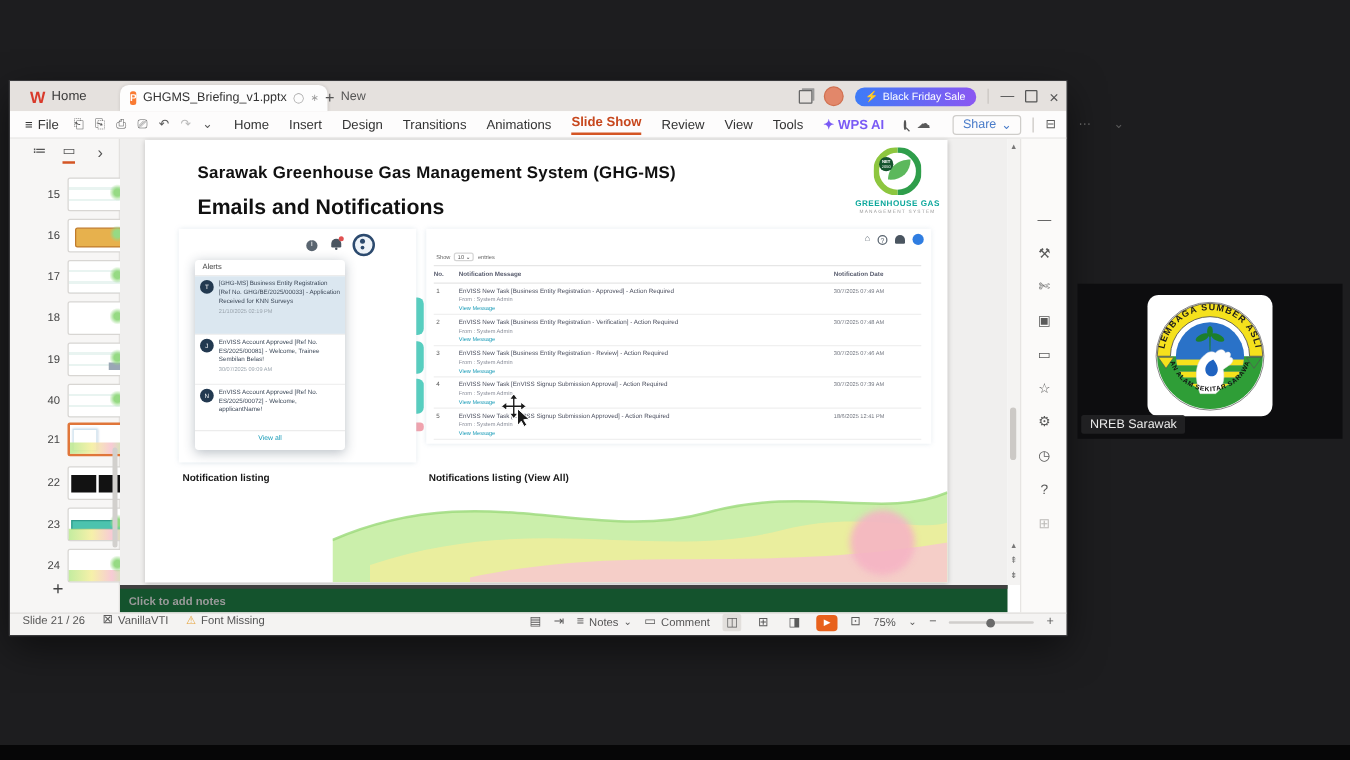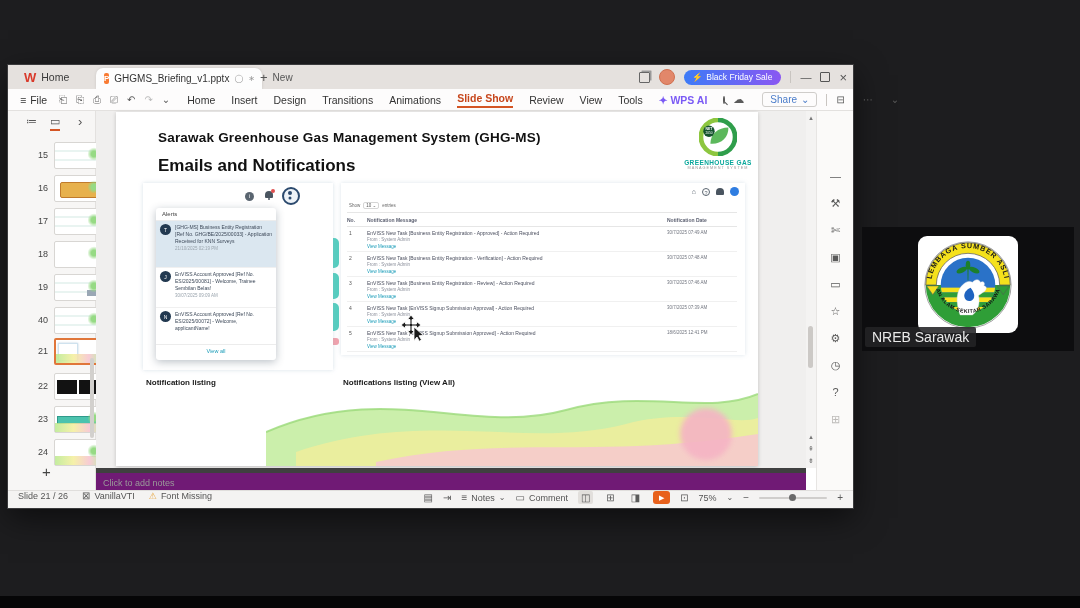--- a/index.html
+++ b/index.html
@@ -60,21 +60,21 @@
   .t21i{position:absolute;left:2px;top:3px;width:18px;height:16px;background:#fff;border:1px solid #cfe2ee;box-shadow:0 0 2px #bcd;}
   .wavemini{position:absolute;left:0;bottom:0;width:100%;height:9px;
     background:linear-gradient(90deg,#b9e98f,#f4ee9a 40%,#f6c2ce 75%,#bce9a0);opacity:.85;}
   .t22a{position:absolute;left:2px;top:6px;width:20px;height:14px;background:#121212;}
   .t22b{position:absolute;left:24px;top:6px;width:21px;height:14px;background:#121212;}
   .t23i{position:absolute;left:2px;top:9px;width:42px;height:6px;background:#4cc3ae;border:1px solid #2f9a8b;}
   .tp-scroll{position:absolute;right:1px;top:247px;width:4px;height:80px;background:#d2d0cd;border-radius:2px;}
   .tp-plus{position:absolute;left:34px;top:352px;font-size:15px;color:#444;}
   .docarea{position:absolute;left:88px;top:0;width:710px;height:357px;background:#f0efee;}
   .canvas{position:absolute;left:20px;top:1px;width:642px;height:354px;background:#fff;box-shadow:0 1px 4px rgba(0,0,0,.2);overflow:hidden;}
-  .notesbar{position:absolute;left:88px;top:357px;width:710px;height:22px;background:#701a75;border-top:5px solid #404040;box-sizing:border-box;}
+  .notesbar{position:absolute;left:88px;top:357px;width:710px;height:22px;background:#14532d;border-top:3px solid #404040;box-sizing:border-box;font-weight:bold;}
   .notesbar span{position:absolute;left:7px;top:5px;font-size:9px;color:#9a9a9a;}
   .scrollcol{position:absolute;left:798px;top:0;width:10px;height:357px;background:#f4f3f2;}
   .sc-g{position:absolute;left:0;width:10px;text-align:center;color:#777;font-size:7px;line-height:1;}
   .sc-thumb{position:absolute;left:2px;top:215px;width:5px;height:42px;background:#ccc9c6;border-radius:3px;}
   .sidetools{position:absolute;left:808px;top:0;width:37px;height:379px;background:#fbfaf9;border-left:1px solid #e7e5e3;box-sizing:border-box;}
   .st-ic{position:absolute;left:0;width:37px;text-align:center;color:#5a5a5a;font-size:11px;line-height:1;}
   .st-ic.dim{color:#bdbbb9;}
   
   .s-title{position:absolute;left:42px;top:18px;font-size:13.5px;font-weight:bold;color:#111;letter-spacing:.2px;}
   .s-sub{position:absolute;left:42px;top:44px;font-size:17px;font-weight:bold;color:#111;}
@@ -134,21 +134,21 @@
   .view-ic{font-size:10px;color:#5a5a5a;padding:1px 3px;border-radius:2px;}
   .view-ic.active{background:#e2dfdc;}
   .playbtn{width:17px;height:13px;background:#e8611c;border-radius:3px;color:#fff;font-size:7px;
     display:flex;align-items:center;justify-content:center;}
   .slider{width:68px;height:2px;background:#d0cecc;position:relative;border-radius:1px;}
   .slider .knob{position:absolute;left:30px;top:-2.5px;width:7px;height:7px;border-radius:50%;background:#6a6a6a;}
   
   .cam{position:absolute;left:862px;top:227px;width:212px;height:124px;background:#0d0d0f;}
   .cam-logo{position:absolute;left:56px;top:9px;width:100px;height:97px;background:#fff;border-radius:9px;
     display:flex;align-items:center;justify-content:center;}
-  .cam-label{position:absolute;left:3px;bottom:4px;background:rgba(35,35,38,.88);color:#e9e9e9;font-size:14px;
+  .cam-label{position:absolute;left:3px;bottom:4px;background:rgba(35,35,38,.88);color:#e9e9e9;font-size:10px;
     padding:2px 7px;border-radius:2px;}
   .botstrip{position:absolute;left:0;top:596px;width:1080px;height:12px;background:#060607;}
 </style>
 </head>
 <body>
 
 <div id="root">
 
   <div class="wps">
 

